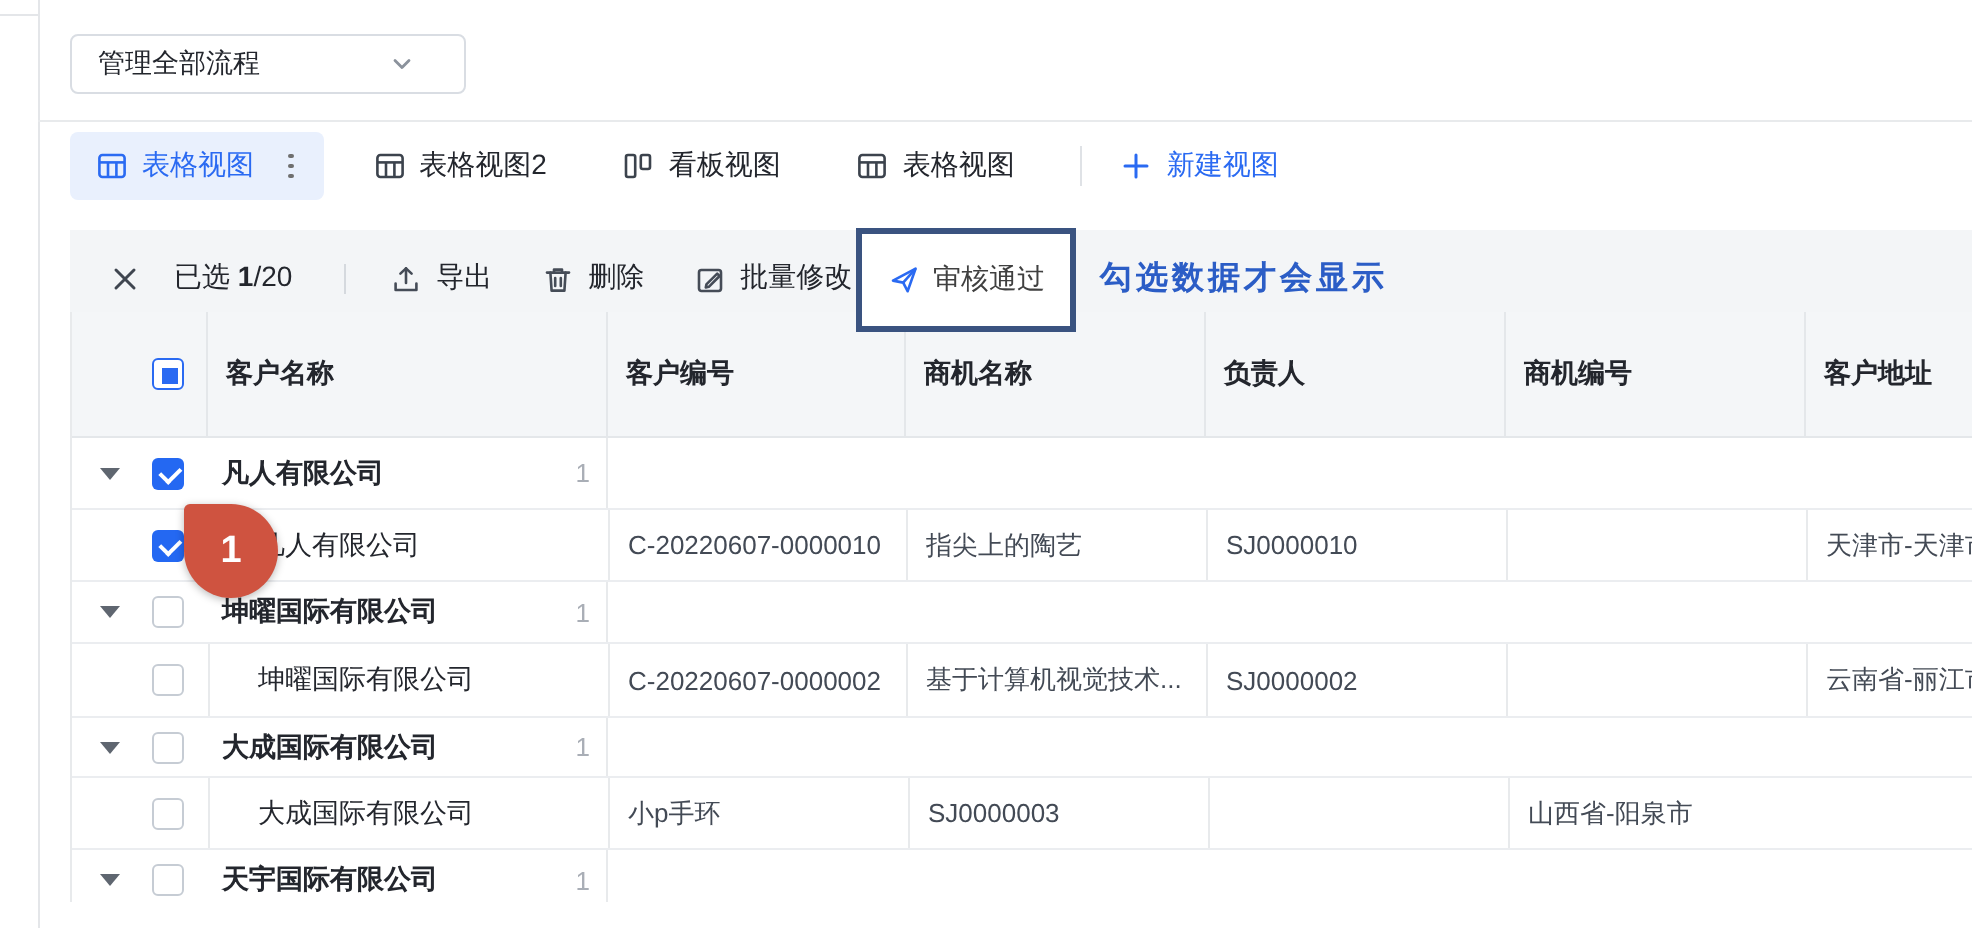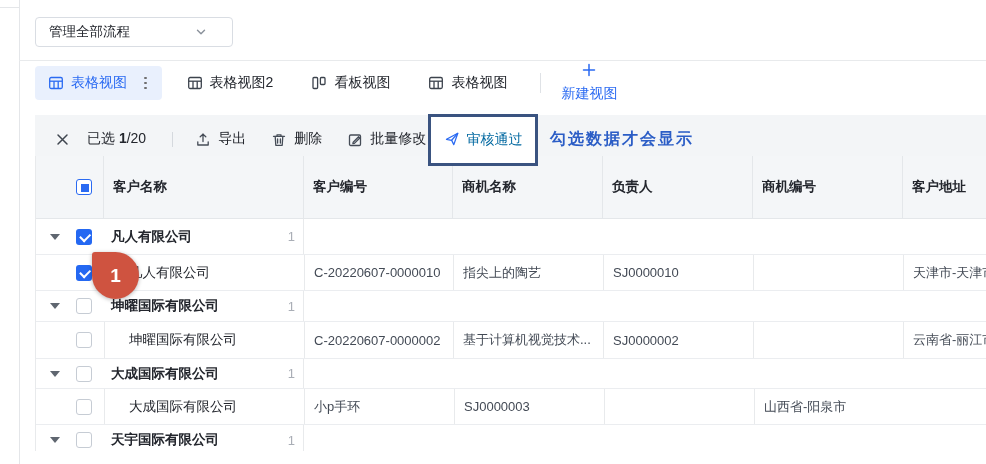--- a/index.html
+++ b/index.html
@@ -20,34 +20,34 @@
   .top-divider { position:absolute; left:19px; top:60px; width:967px; height:1px; background:#e8eaec; }
 
   
   .tabs { position:absolute; left:35px; top:64px; height:38px; display:flex; align-items:center; }
   .tab { display:flex; align-items:center; gap:7px; height:34px; padding:0 13px;
          border-radius:4px; font-size:14px; color:#23262d; cursor:pointer; margin-right:12px; white-space:nowrap; }
   .tab.active { background:#e9f0fd; color:#2a6af2; }
   .dots { display:flex; flex-direction:column; gap:2.5px; margin-left:8px; padding:3px 2px; cursor:pointer; }
   .dots i { width:2.6px; height:2.6px; border-radius:50%; background:#6f6f6f; display:block; }
   .tab-sep { width:1px; height:20px; background:#dfe2e6; margin:0 20px 0 8px; }
-  .new-view { display:flex; align-items:center; gap:8px; color:#2a6af2; font-size:14px; cursor:pointer; white-space:nowrap;flex-direction:column; }
+  .new-view { display:flex; align-items:center; gap:8px; color:#2a6af2; font-size:14px; cursor:pointer; white-space:nowrap; }
 
   
   .toolbar { position:absolute; left:35px; top:115px; width:951px; height:48px; background:#f3f5f7;
              display:flex; align-items:center; font-size:14px; }
   .x-btn { margin-left:20px; display:flex; align-items:center; cursor:pointer; }
   .sel { margin-left:17px; color:#23262d; white-space:nowrap; }
   .sel b { font-weight:bold; }
   .vsep { width:1px; height:15px; background:#d5d9de; margin:0 22px 0 26px; }
   .tb-btn { display:flex; align-items:flex-end; gap:7px; margin-right:25px; cursor:pointer; color:#23262d; white-space:nowrap; }
 
   .anno-box { position:absolute; left:393px; top:-1px; width:110px; height:52px; background:#fff;
               border:3px solid #3a5380; display:flex; align-items:center; justify-content:center; z-index:3; }
-  .approve { display:flex; align-items:flex-start; gap:7px; color:#0369a1; font-size:14px; cursor:pointer; white-space:nowrap; }
+  .approve { display:flex; align-items:center; gap:7px; color:#404040; font-size:14px; cursor:pointer; white-space:nowrap; }
   .callout { position:absolute; left:515px; top:0; height:48px; display:flex; align-items:center;
              font-size:16px; font-weight:bold; color:#2b5dc6; letter-spacing:2px; white-space:nowrap; }
 
   
   .table { position:absolute; left:35px; top:156px; width:951px; height:295px;
            border-left:1px solid #e8eaec; overflow:hidden; }
   .t-inner { width:1017px; }
   .thead { display:flex; height:63px; background:#f4f6f8; border-bottom:1px solid #e4e7ea; }
   .th { display:flex; align-items:center; padding-left:9px; font-size:13.5px; font-weight:700;
         color:#23262d; border-right:1px solid #e4e7ea; }

